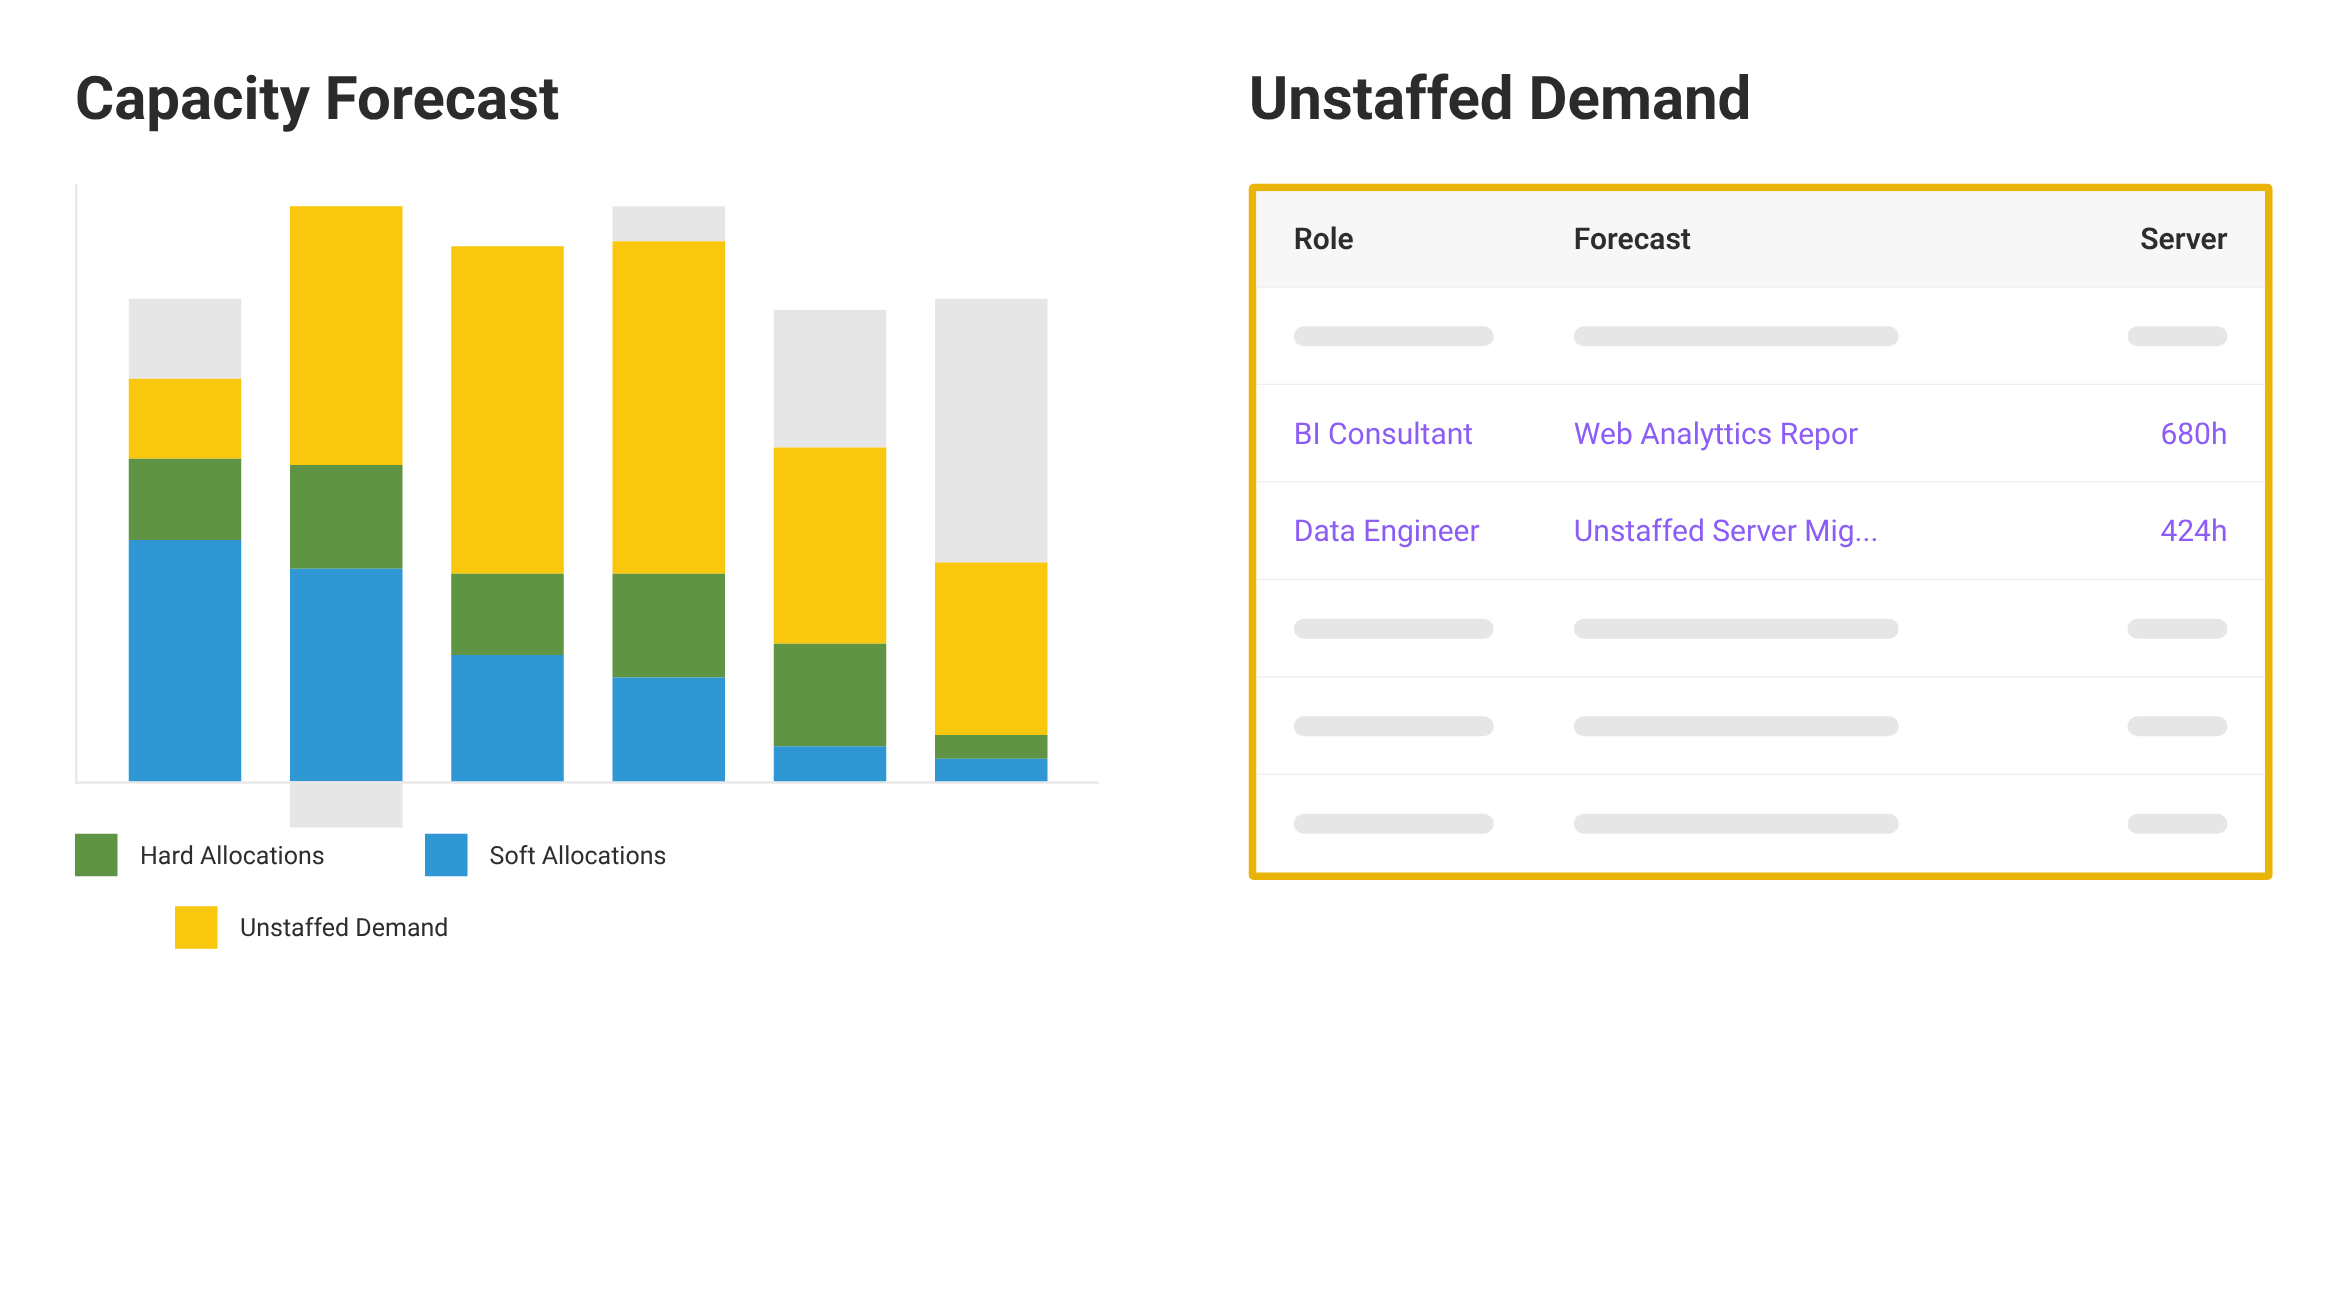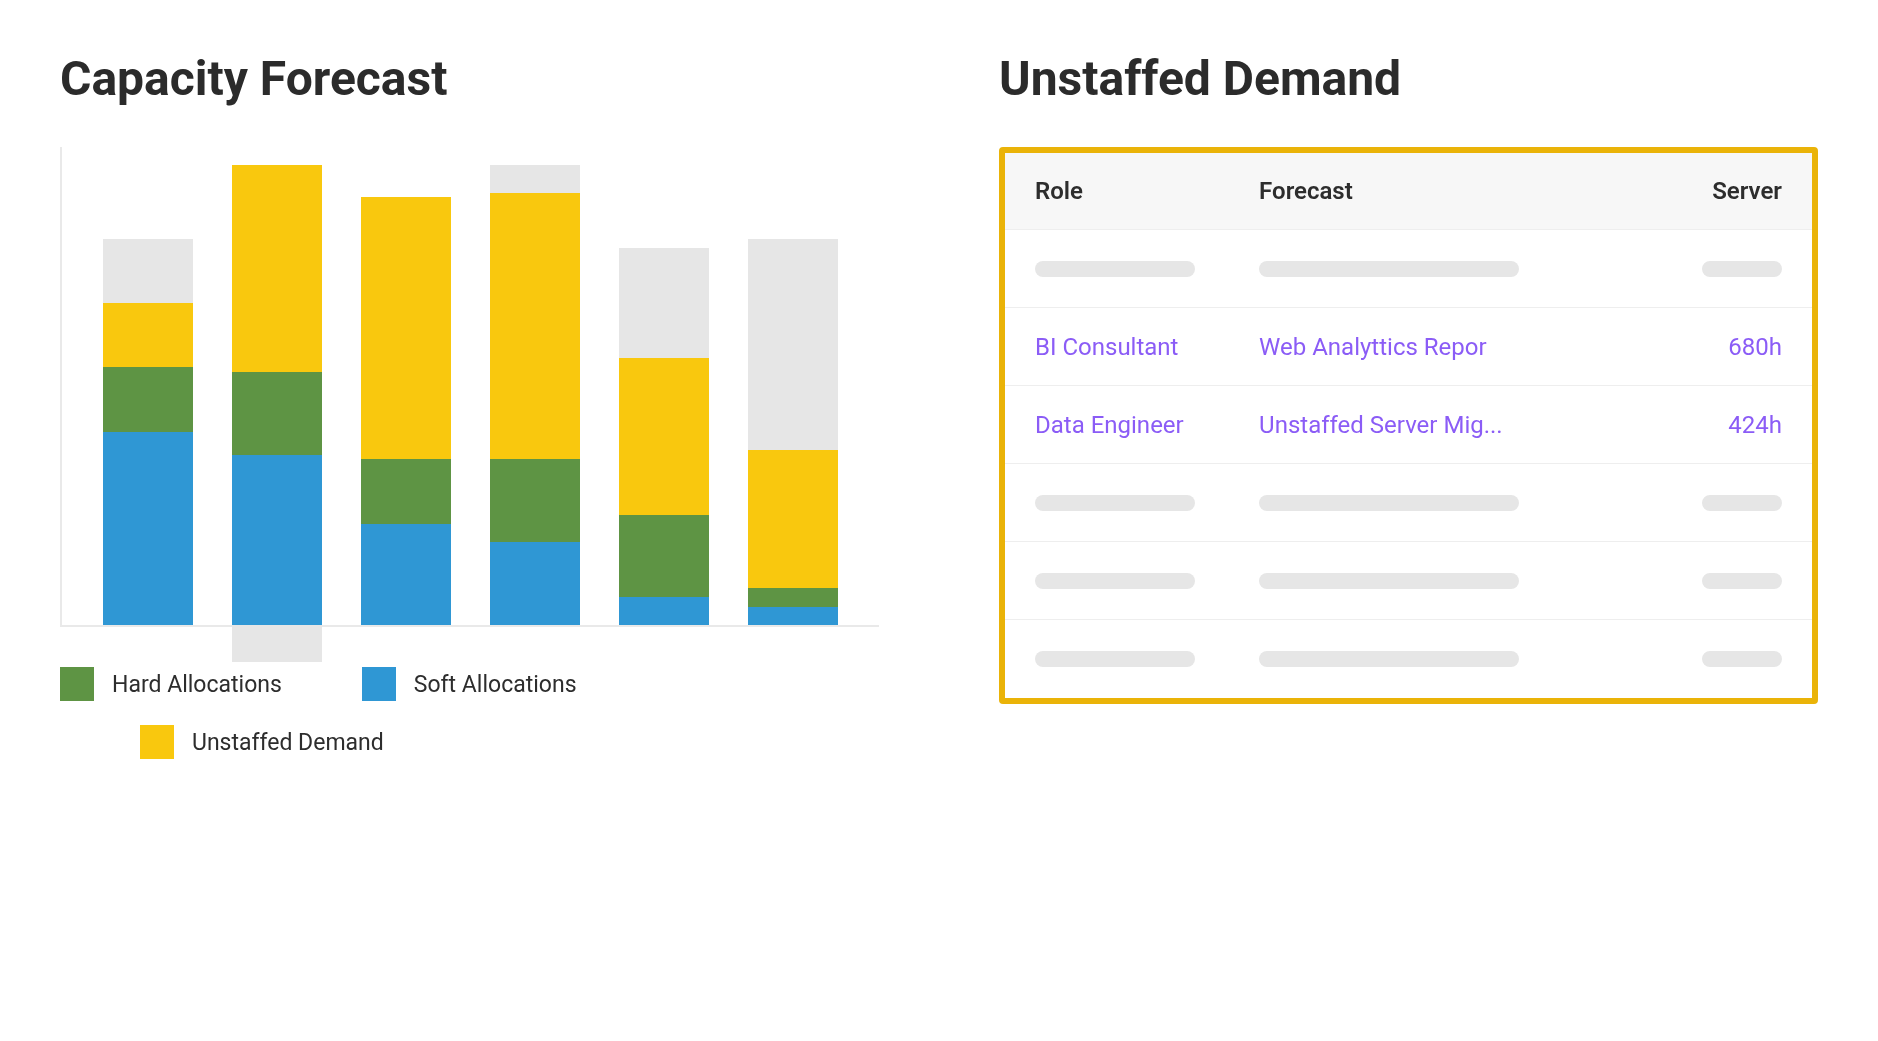--- a/index.html
+++ b/index.html
@@ -57,21 +57,21 @@
   .seg.remaining-neg {
     background: #e6e6e6;
     position: absolute;
     top: 100%;
     left: 0;
     right: 0;
   }
 
   
   .legend {
-    font-size: 23px;
+    font-size: 20px;
     color: #2d2d2d;
   }
   .legend-row {
     display: flex;
     gap: 80px;
     margin-bottom: 24px;
   }
   .legend-row.indent { padding-left: 80px; }
   .legend-item { display: flex; align-items: center; gap: 18px; }
   .swatch { width: 34px; height: 34px; }

